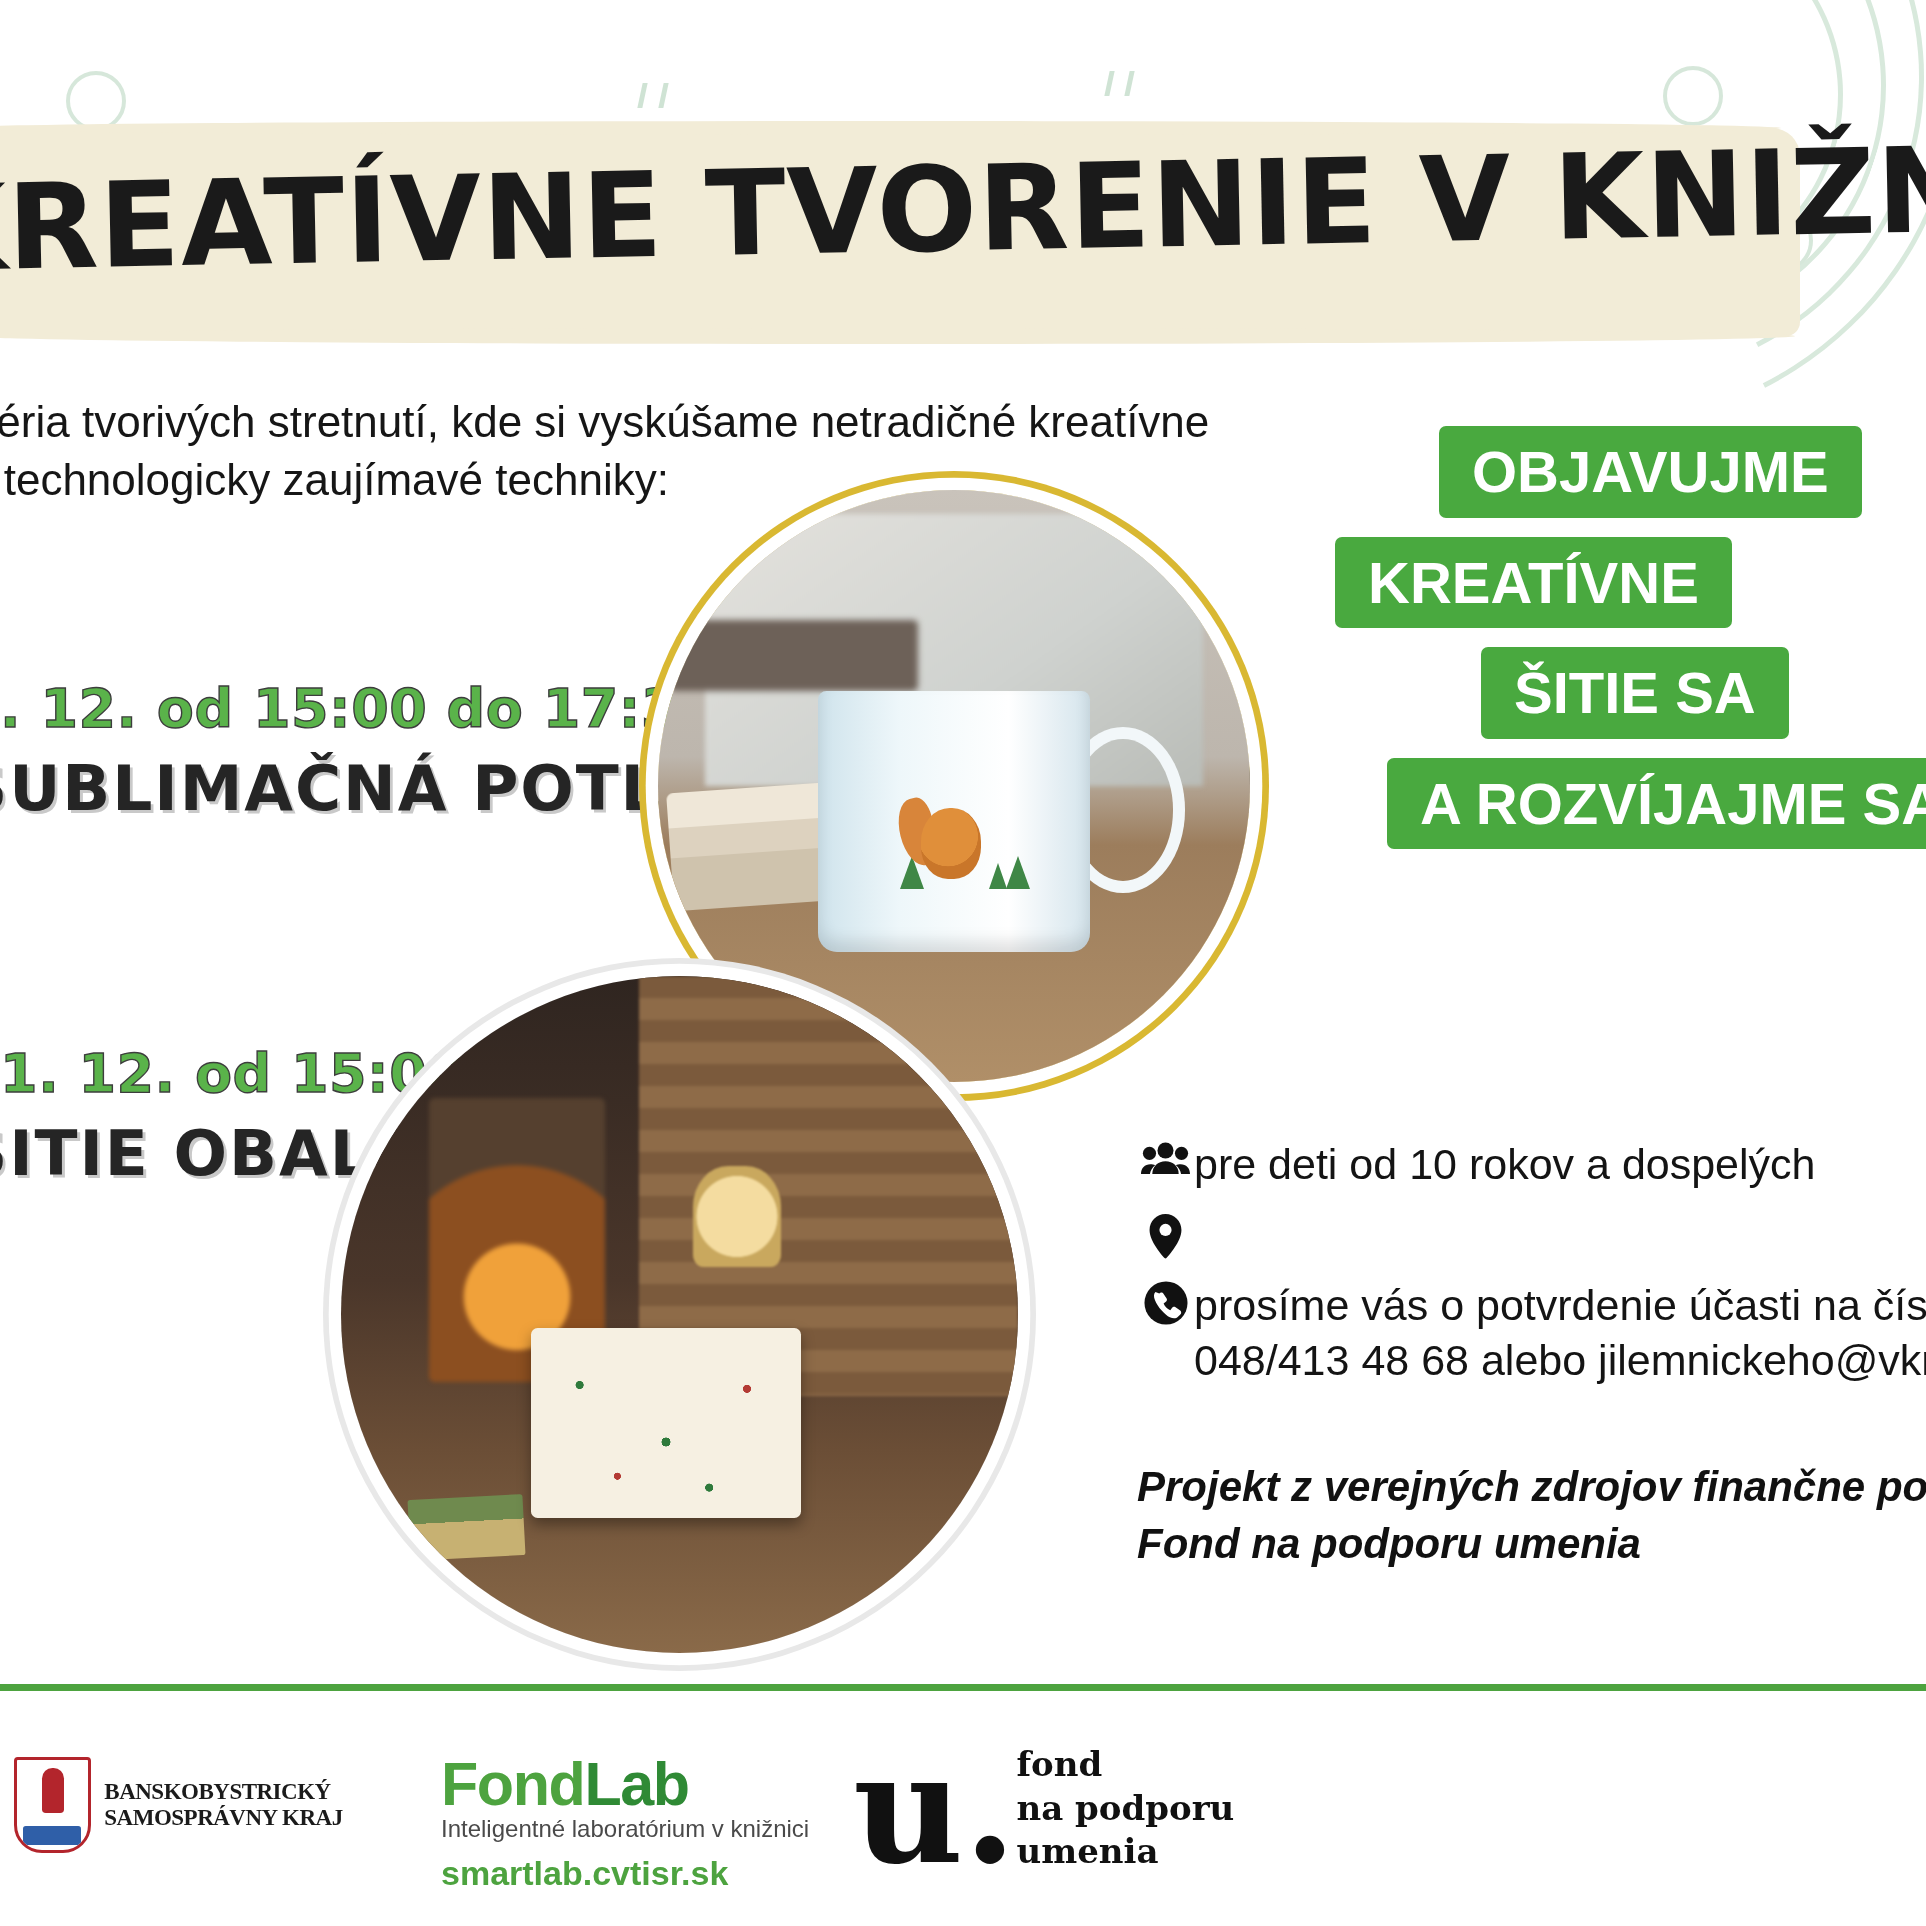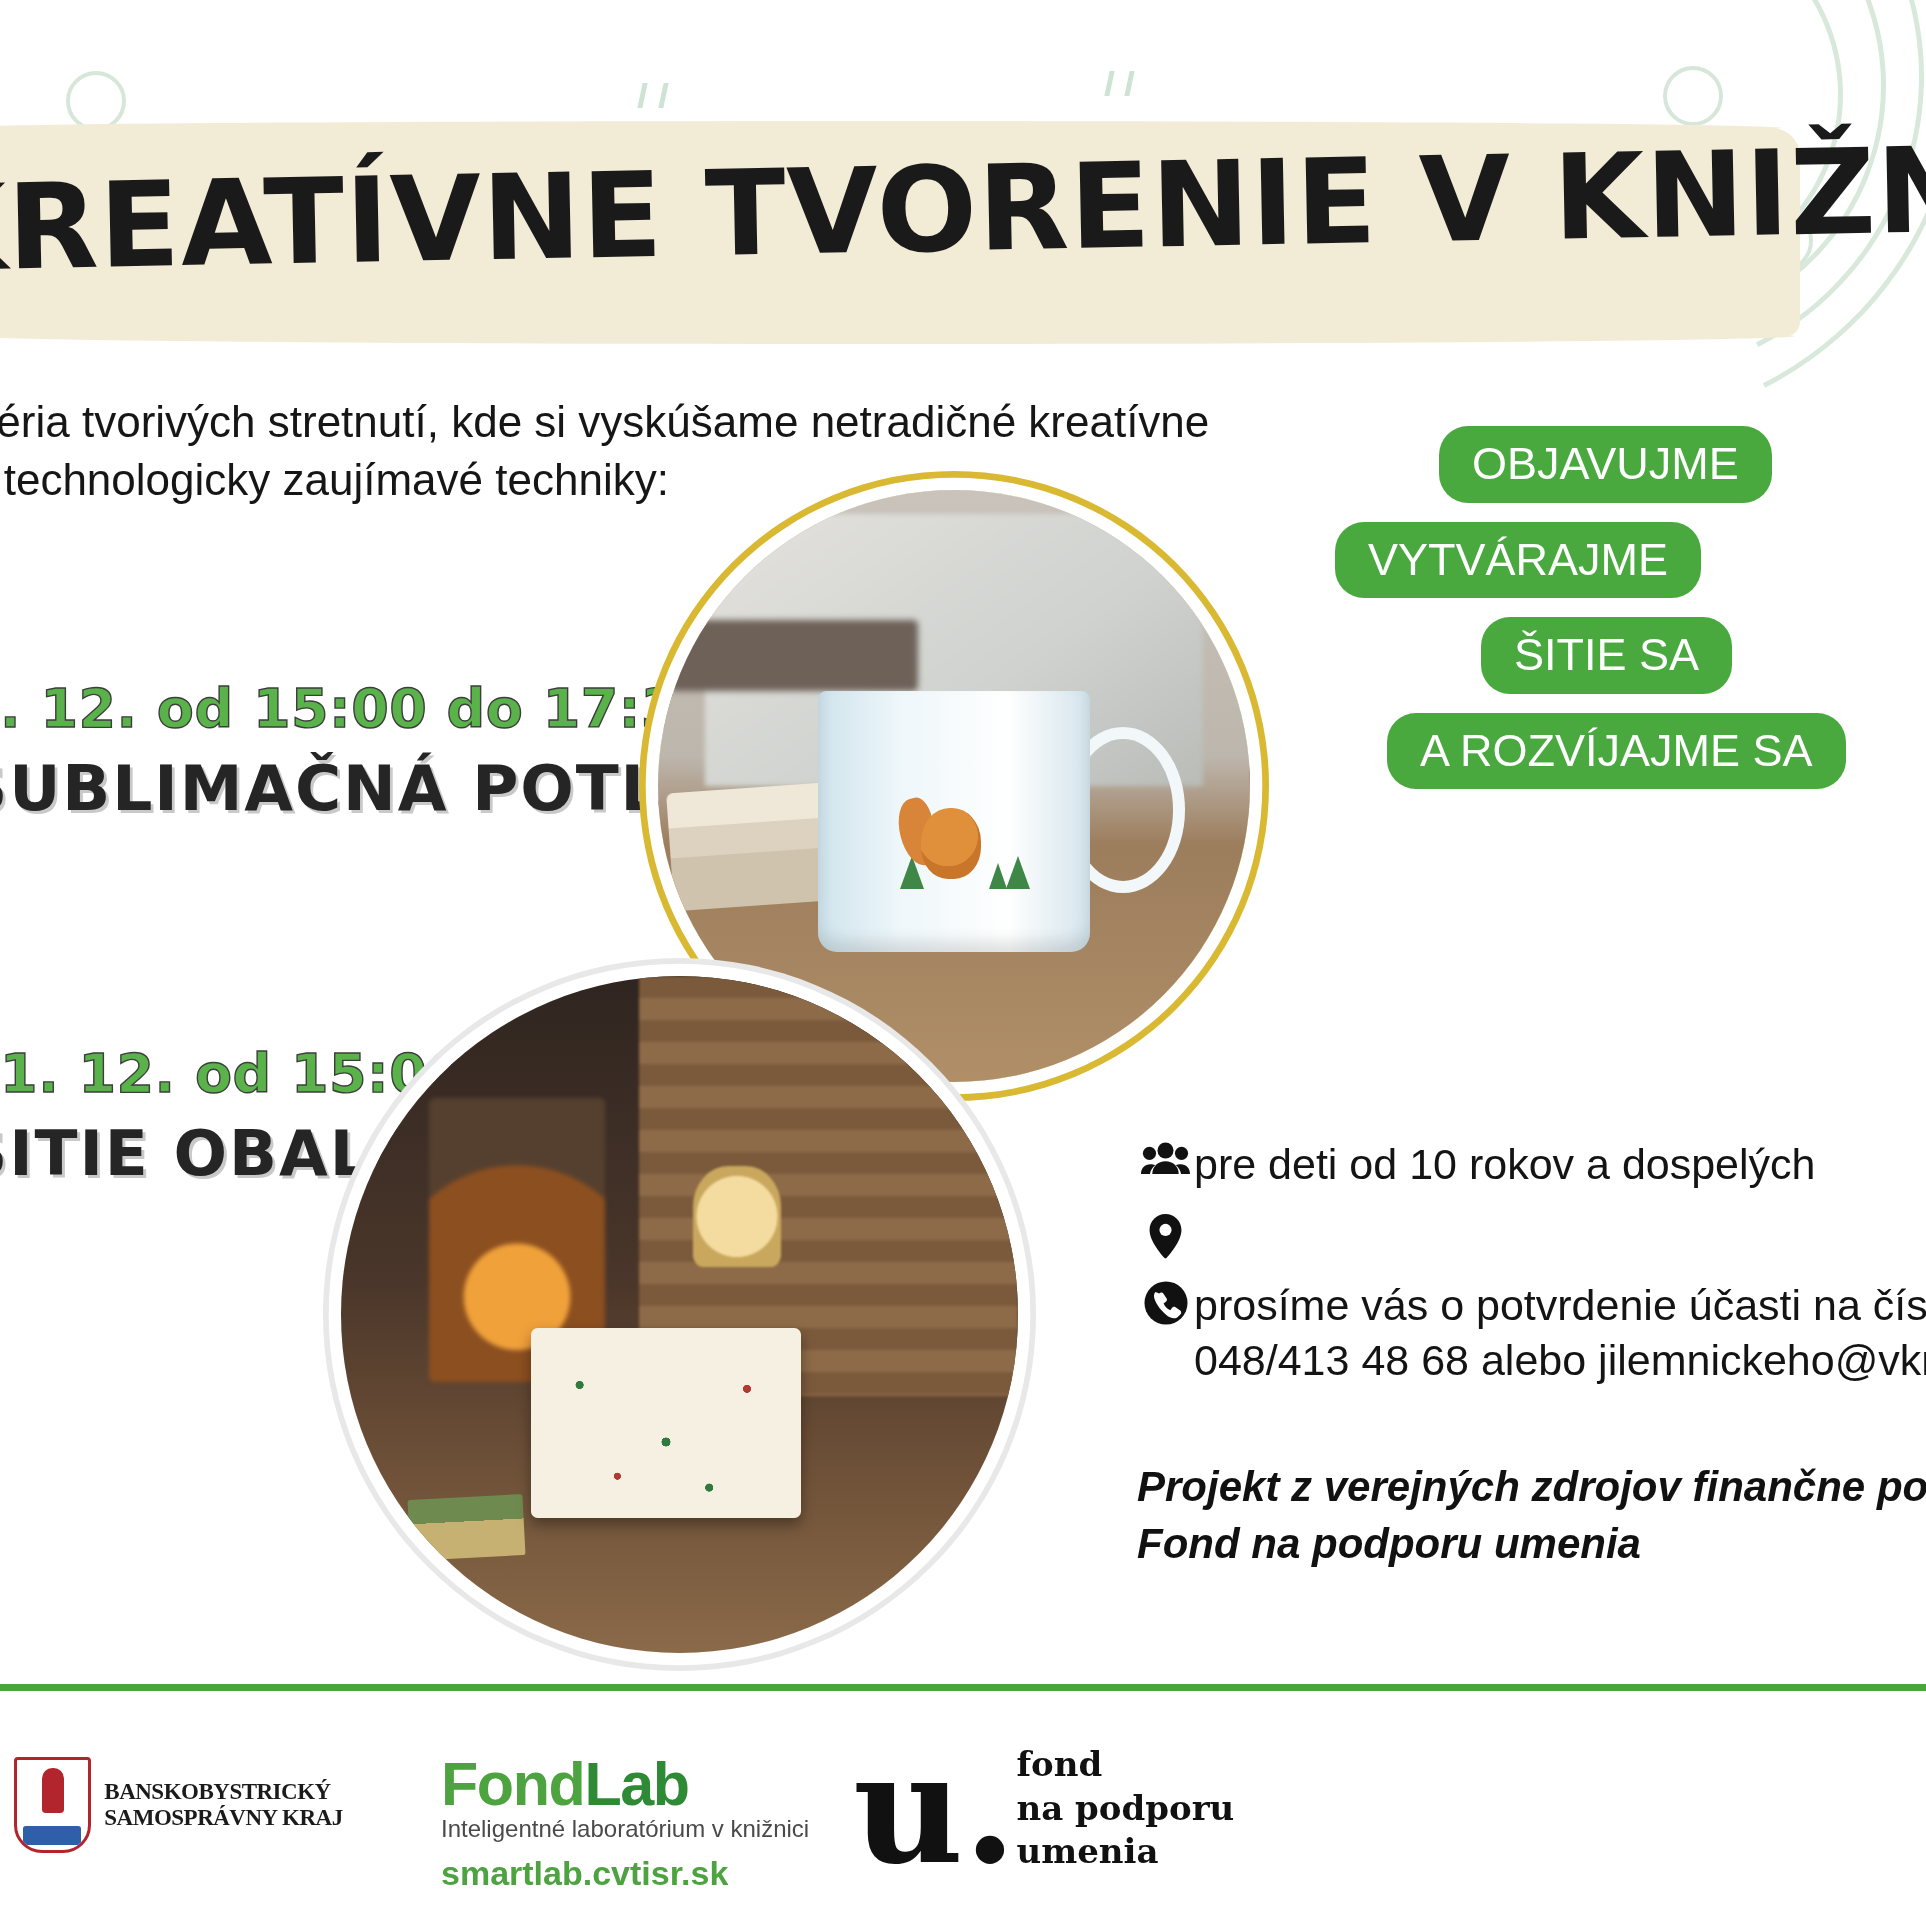--- a/index.html
+++ b/index.html
@@ -306,23 +306,23 @@
   
   .pills {
     position: absolute;
     right: -171px;
     top: 426px;
     width: 805px;
   }
   .pill {
     background: #49a93f;
     color: #ffffff;
-    font-weight: normal;
-    font-size: 45px;
-    border-radius: 29px;
+    font-weight: bold;
+    font-size: 58px;
+    border-radius: 7px;
     padding: 12.3px 33px;
     margin-bottom: 19px;
     display: inline-block;
     white-space: nowrap;
   }
   .p1 { margin-left: 147px; }
   .p2 { margin-left: 43px; }
   .p3 { margin-left: 189px; }
   .p4 { margin-left: 95px; }
 
@@ -530,21 +530,21 @@
     <div class="wall-logs"></div>
     <div class="fireplace"></div>
     <div class="lamp"></div>
     <div class="case-books"></div>
     <div class="book-case"></div>
   </div>
 </div>
 
 <div class="pills">
   <div class="pill p1">OBJAVUJME</div><br>
-  <div class="pill p2">VYTVÁRAJME</div><br>
+  <div class="pill p2">KREATÍVNE</div><br>
   <div class="pill p3">ŠITIE SA</div><br>
   <div class="pill p4">A ROZVÍJAJME SA</div>
 </div>
 
 <div class="info">
 
   <div class="info-row">
     <div class="info-ico">
       <svg width="49" height="38" viewBox="0 0 104 80">
         <circle cx="52" cy="22" r="17" fill="#111"></circle>

